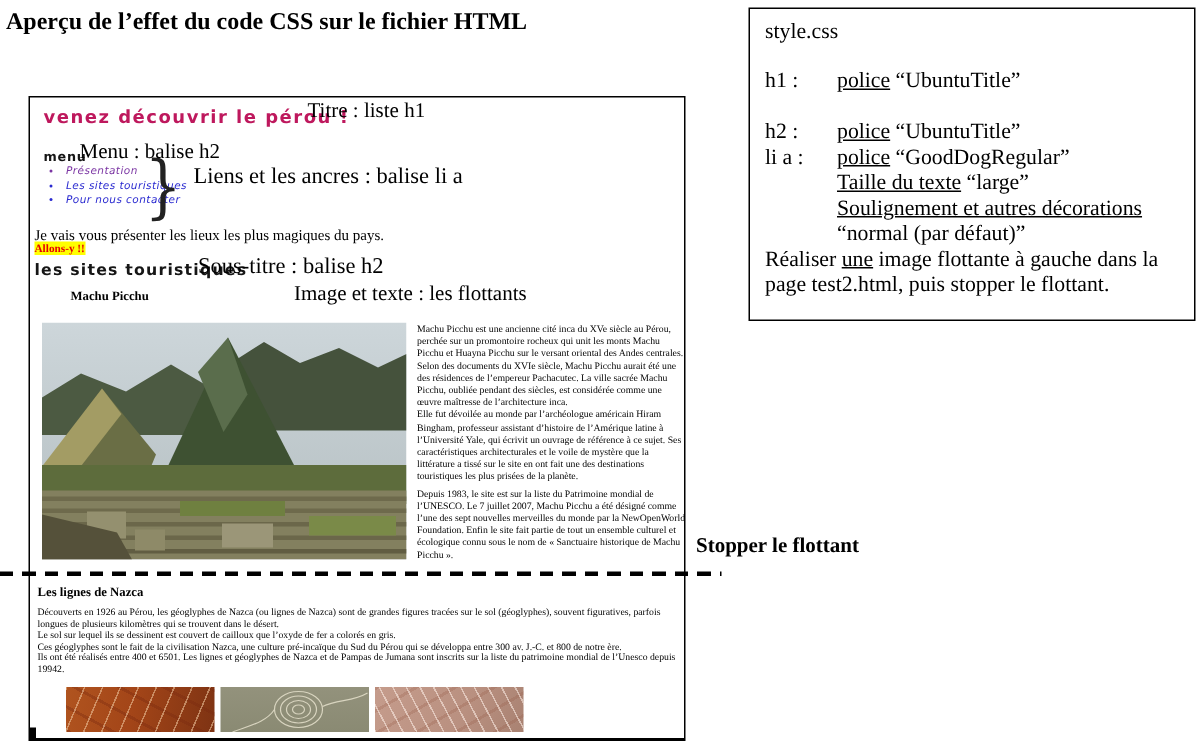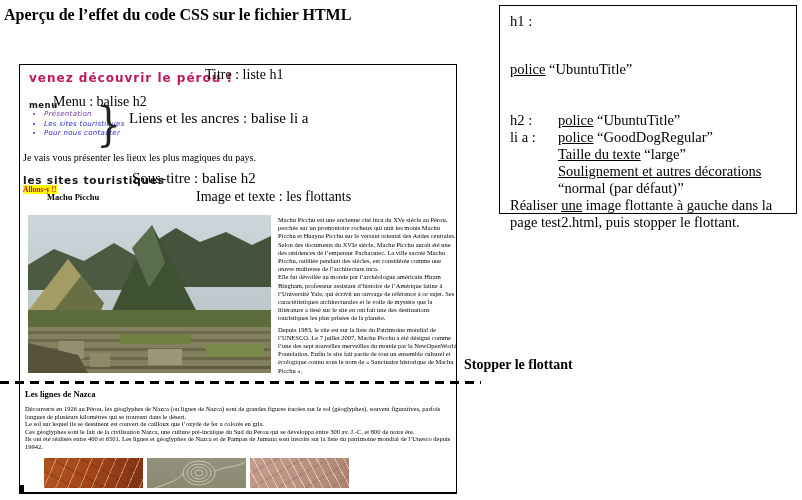--- a/index.html
+++ b/index.html
@@ -63,21 +63,21 @@
   .ann-clear { left: 464px; top: 357px; font-size: 14px; font-weight: bold; }
 
   .dashed-line { position: absolute; left: 0; top: 381px; width: 481px; height: 3px;
       background: repeating-linear-gradient(90deg, #000 0 9px, rgba(0,0,0,0) 9px 15px); }
 
   
   .css-box { position: absolute; left: 499px; top: 5px; width: 298px; height: 209px;
              border: 1px solid #000; padding: 7px 10px; font-size: 14.5px; line-height: 17px; }
   .css-filename { margin-bottom: 16px; }
   .css-rule { display: flex; }
-  .css-rule.spacer { margin-bottom: 34px; flex-direction: column; }
+  .css-rule.spacer { margin-bottom: 17px; }
   .css-selector { width: 48px; flex: 0 0 48px; }
   .css-lines div { }
   .u { text-decoration: underline; }
   .css-note { margin-top: 0; }
 </style>
 </head>
 <body>
 
 <div>
 
@@ -88,21 +88,21 @@
     <div class="mock-menu">menu</div>
 
     <ul class="mock-links">
         <li style="color: rgb(123, 53, 163);">Présentation</li>
         <li style="color: rgb(42, 42, 208);">Les sites touristiques</li>
         <li style="color: rgb(42, 42, 208);">Pour nous contacter</li>
       </ul>
     <div class="brace">}</div>
 
     <div class="mock-intro">Je vais vous présenter les lieux les plus magiques du pays.</div>
-    <div class="mock-cta" style="color: rgb(230, 0, 0); background: rgb(255, 255, 0); margin-top: 24px;">Allons-y !!</div>
+    <div class="mock-cta" style="color: rgb(230, 0, 0); background: rgb(255, 255, 0);">Allons-y !!</div>
 
     <div class="mock-subtitle">les sites touristiques</div>
     <div class="mock-article-title">Machu Picchu</div>
 
     <div class="machu-photo">
       <svg viewBox="0 0 243 158" preserveAspectRatio="none" aria-hidden="true">
         <defs>
           <linearGradient id="sky" x1="0" y1="0" x2="0" y2="1">
             <stop offset="0" stop-color="#cdd6da"></stop>
               <stop offset="1" stop-color="#b3bdc0"></stop>
@@ -169,20 +169,21 @@
   <div class="ann ann-title">Titre : liste h1</div>
   <div class="ann ann-menu">Menu : balise h2</div>
   <div class="ann ann-links">Liens et les ancres : balise li a</div>
   <div class="ann ann-subtitle">Sous-titre : balise h2</div>
   <div class="ann ann-float">Image et texte : les flottants</div>
   <div class="ann ann-clear">Stopper le flottant</div>
 
   <div class="dashed-line"></div>
 
   <div class="css-box">
+    <div class="css-filename">style.css</div>
     <div id="css-rules">
         <div class="css-rule spacer">
           <span class="css-selector">h1 :</span>
           <div class="css-lines">
             <div><span><span class="u">police</span> “UbuntuTitle”</span></div>
           </div>
         </div>
         <div class="css-rule">
           <span class="css-selector">h2 :</span>
           <div class="css-lines">

